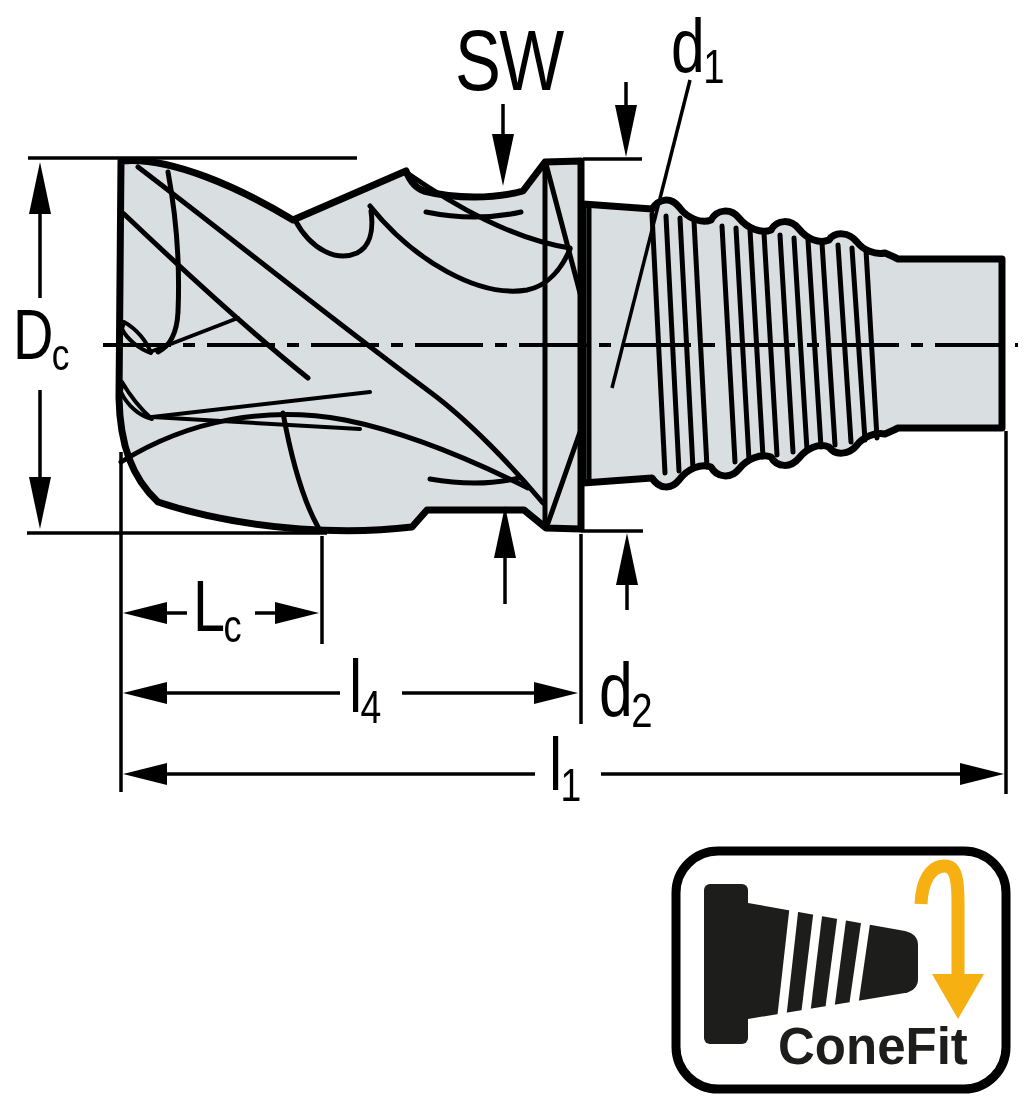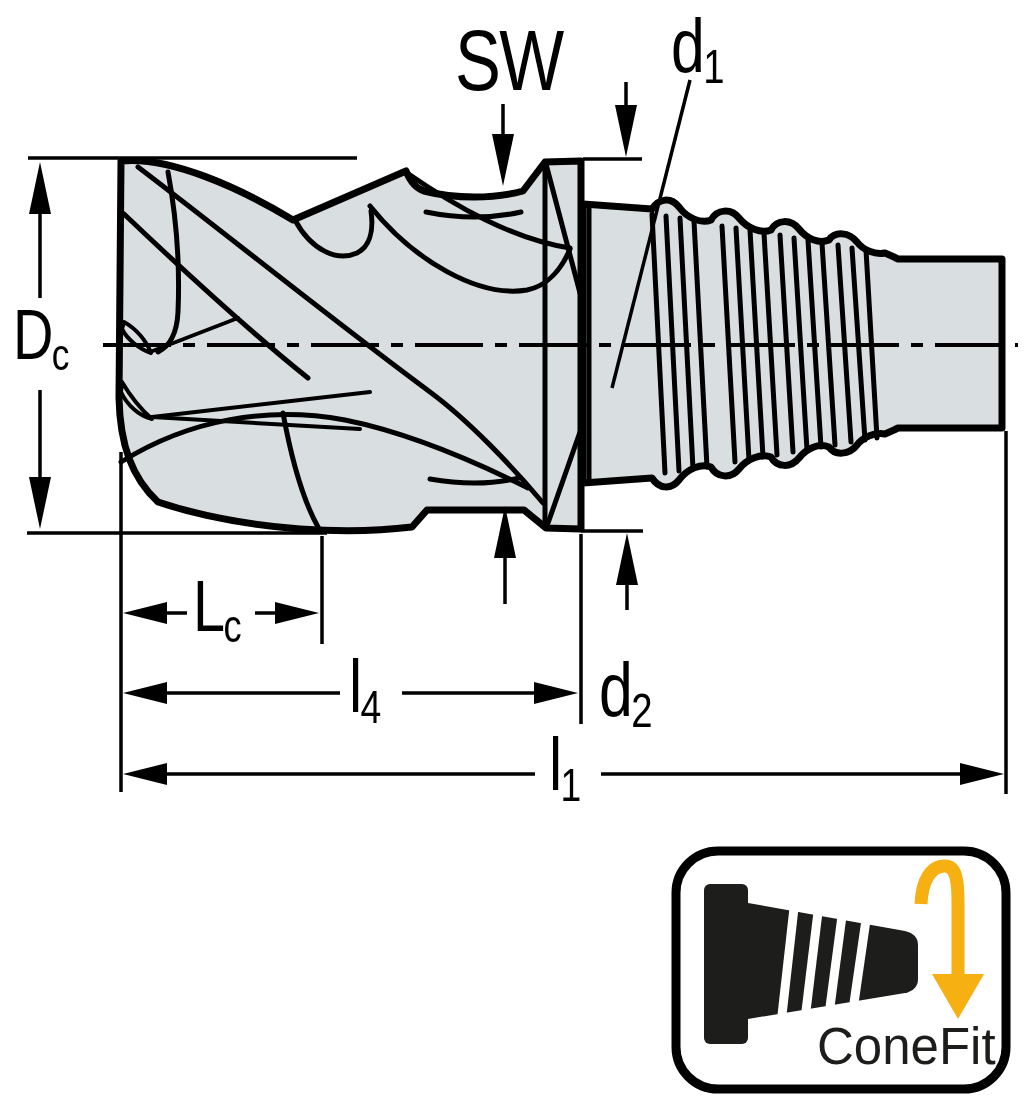--- a/index.html
+++ b/index.html
@@ -37,22 +37,22 @@
   }
   .dim-label .sub{font-size:0.63em;letter-spacing:-1px;vertical-align:-0.24em;}
   #label-dc{left:13px;top:300px;font-size:70px;}
   #label-sw{left:455px;top:17px;font-size:86px;}
   #label-d1{left:671px;top:8px;font-size:76px;}
   #label-d2{left:599px;top:652px;font-size:76px;}
   #label-lc{left:193px;top:570px;font-size:72px;}
   #label-l4{left:349px;top:650px;font-size:74px;}
   #label-l1{left:549px;top:728px;font-size:74px;}
   #conefit-text{
-    position:absolute;left:778px;top:1021px;font-size:51px;font-weight:normal;
-    color:var(--badge-black,#1d1d1b);line-height:1;letter-spacing:0px;margin-left:39px;
+    position:absolute;left:778px;top:1021px;font-size:51px;font-weight:bold;
+    color:var(--badge-black,#1d1d1b);line-height:1;letter-spacing:0px;
   }
 </style>
 </head>
 <body>
 
 <div id="canvas">
 
   <svg id="drawing" width="1024" height="1099" viewBox="0 0 1024 1099">
 
     <g>

